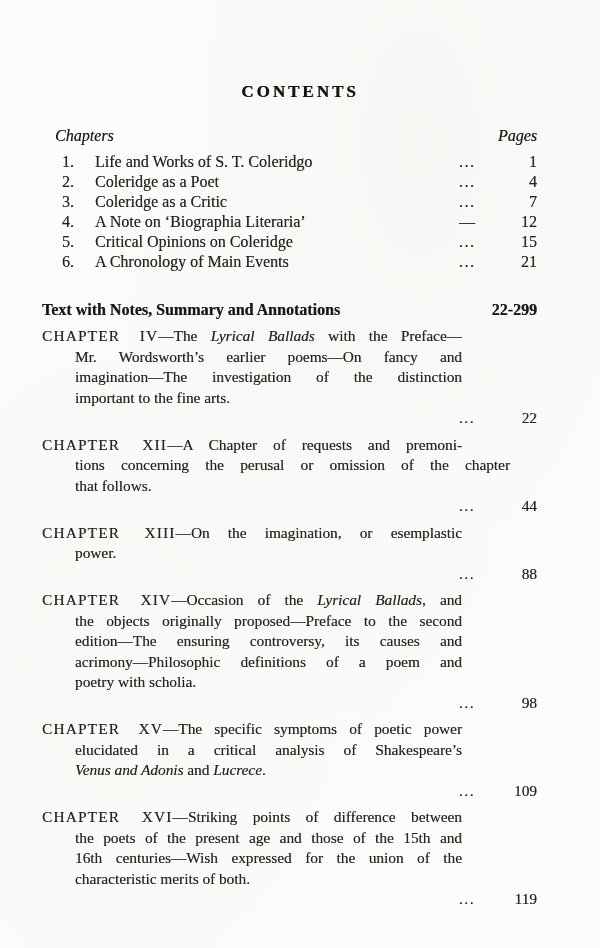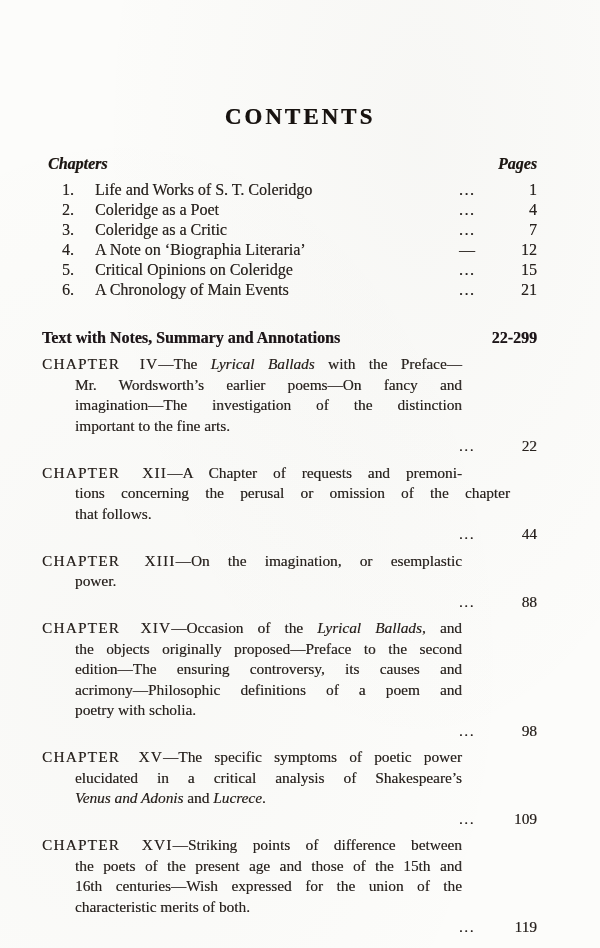--- a/index.html
+++ b/index.html
@@ -8,35 +8,36 @@
     width: 600px; height: 948px;
     background:
       radial-gradient(ellipse at 70% 15%, rgba(90,85,75,0.03), transparent 55%),
       radial-gradient(ellipse at 20% 70%, rgba(90,85,75,0.025), transparent 60%),
       #fcfcfa;
     overflow: hidden;
     font-family: "Liberation Serif", "DejaVu Serif", serif;
     color: #28221e;
   }
   .title {
-    margin: 104px 0 0 0;
+    margin: 82px 0 0 0;
     text-align: center;
-    font-size: 23px;
+    font-size: 17px;
     font-weight: bold;
     letter-spacing: 3px;
     color: #17120f;
     text-shadow: 0.5px 0 0 rgba(23,18,15,0.7);
   }
   .content { padding: 0 63px 0 42px; }
   .colhead {
     display: flex; justify-content: space-between;
     margin-top: 24px;
-    font-style: italic; font-weight: bold; font-size: 16px; line-height: 20px;
+    font-style: italic; font-weight: normal; font-size: 16px; line-height: 20px;
     color: #1d1713;
     text-shadow: 0.4px 0 0 rgba(29,23,19,0.6);
+    margin-left: 7px;
   }
   .colhead .left { padding-left: 6px; }
   .introhead, .sectionhead {
     display: flex; justify-content: space-between;
     font-weight: bold; font-size: 16px; line-height: 20px;
     color: #1c1518;
     text-shadow: 0.4px 0 0 rgba(28,21,24,0.6);
   }
   .introhead { margin-top: 2px; }
   .sectionhead { margin-top: 28px; }

